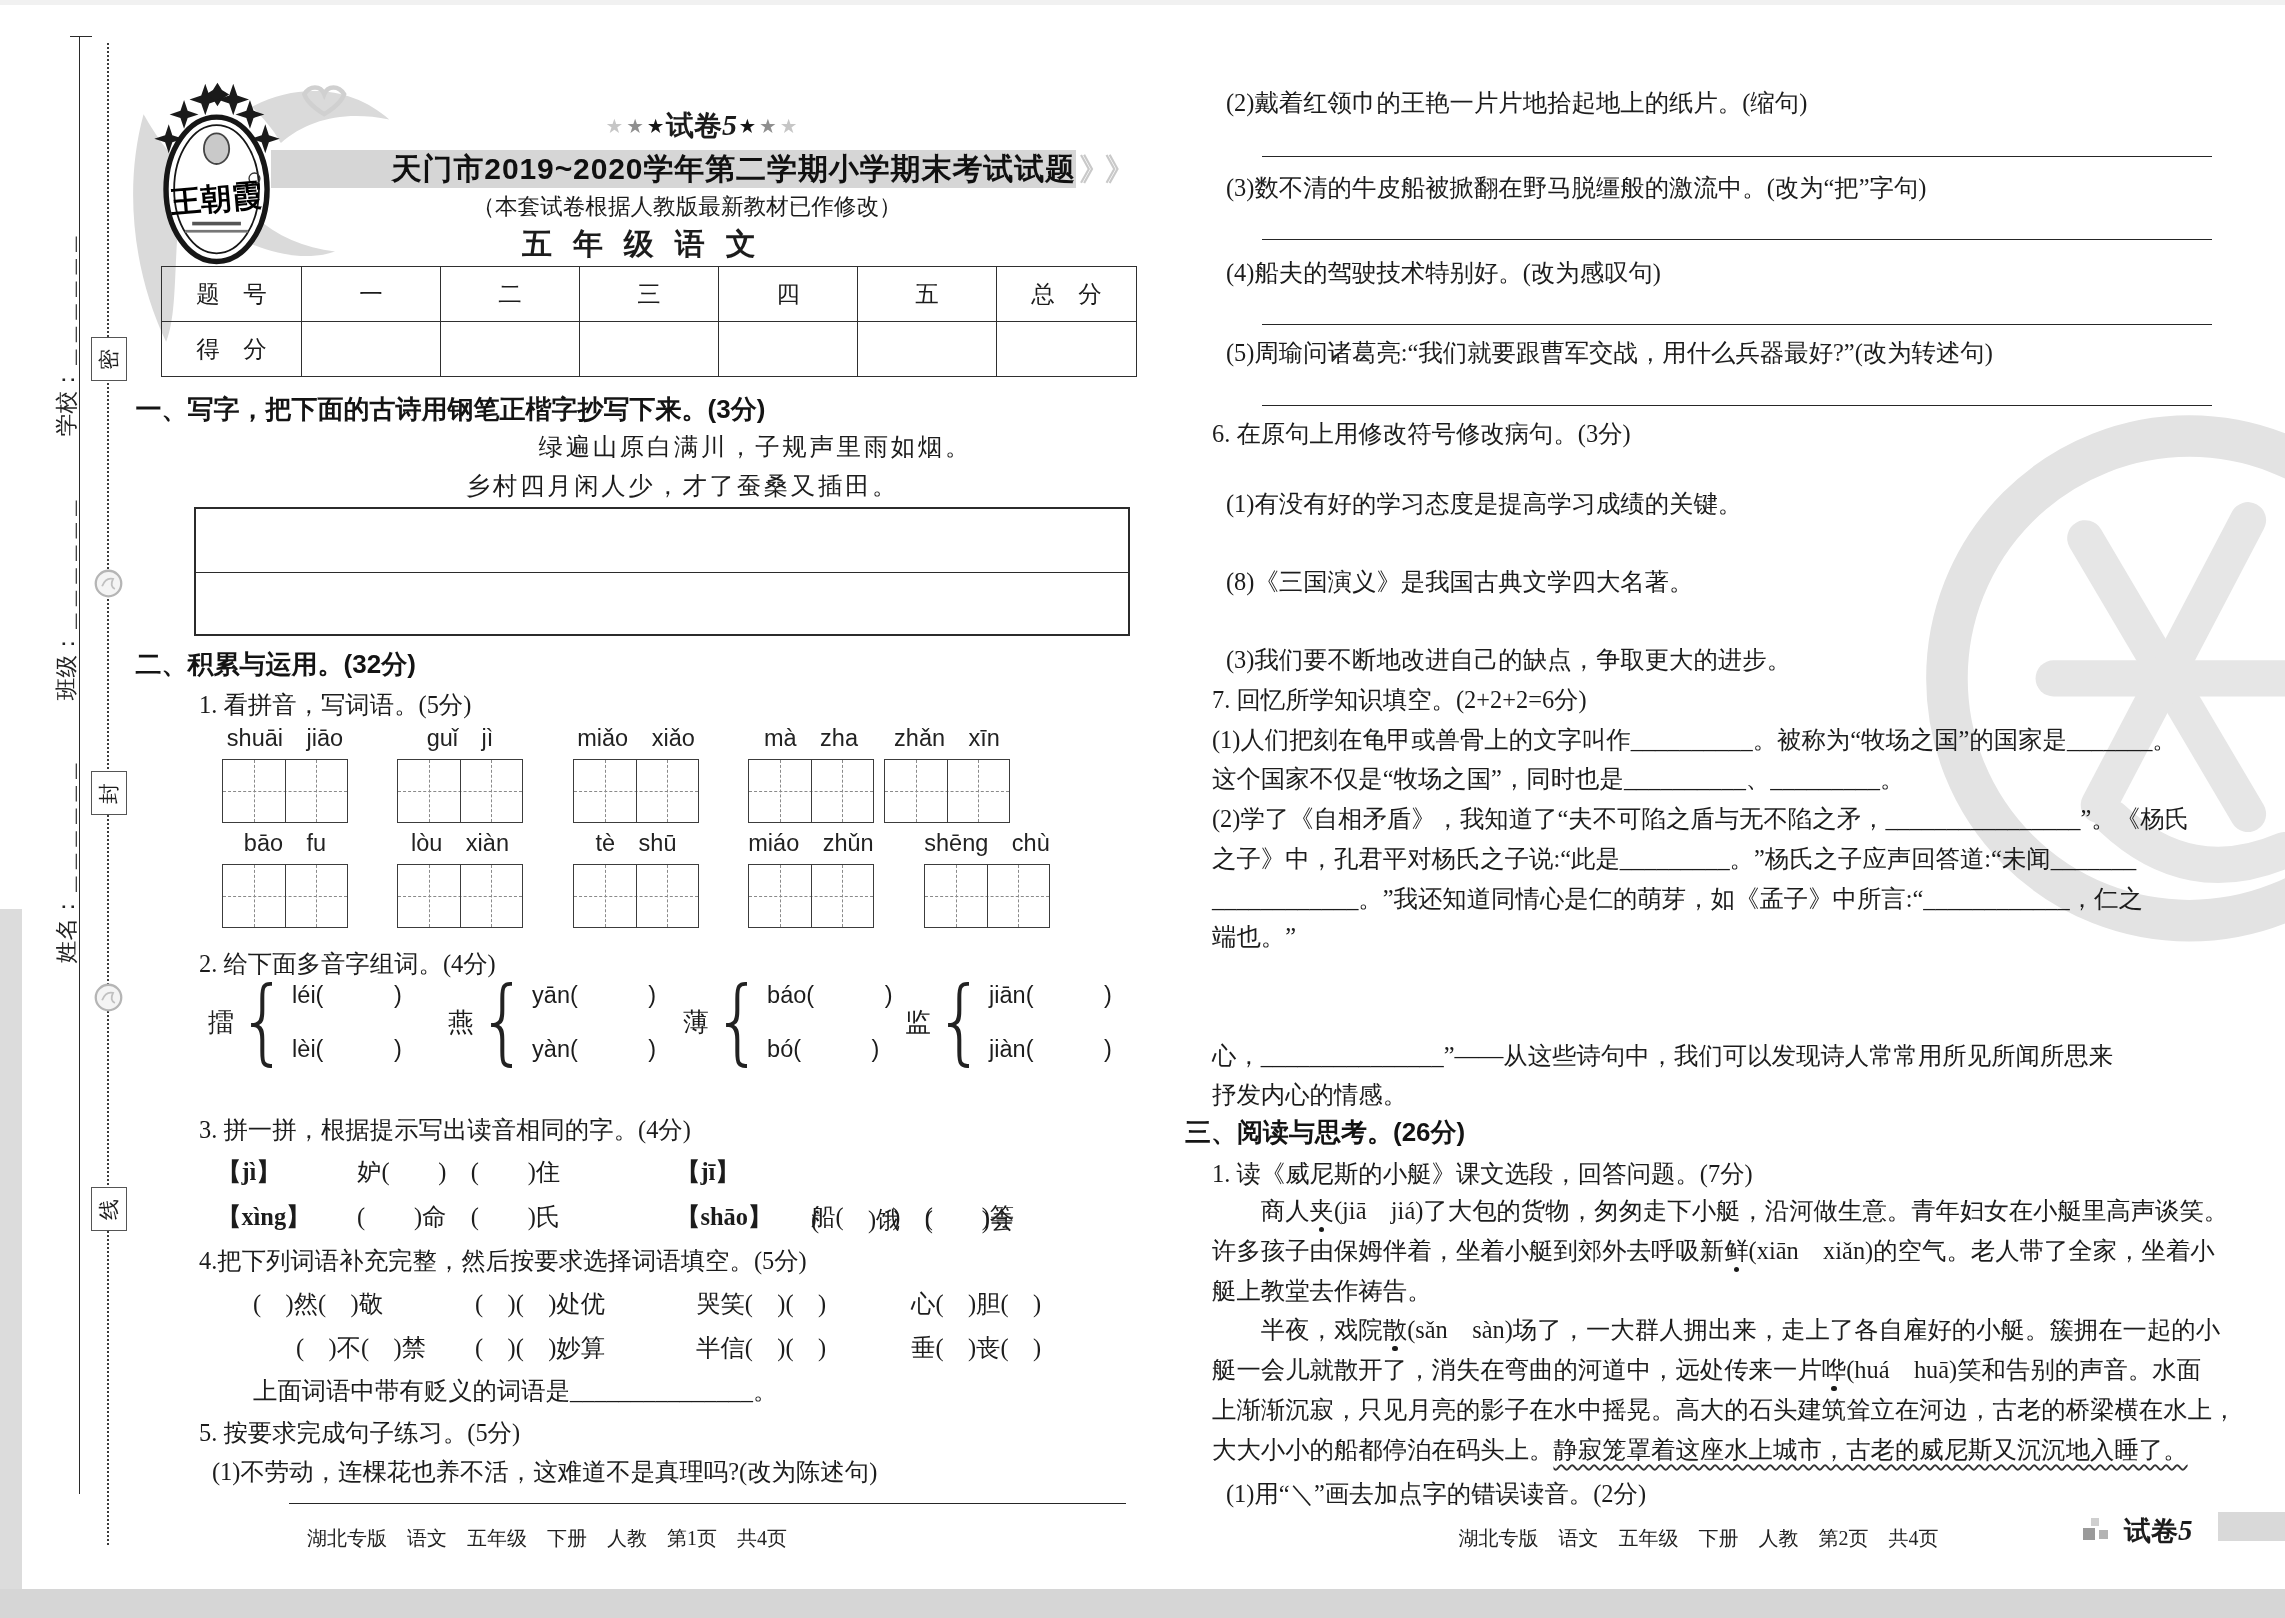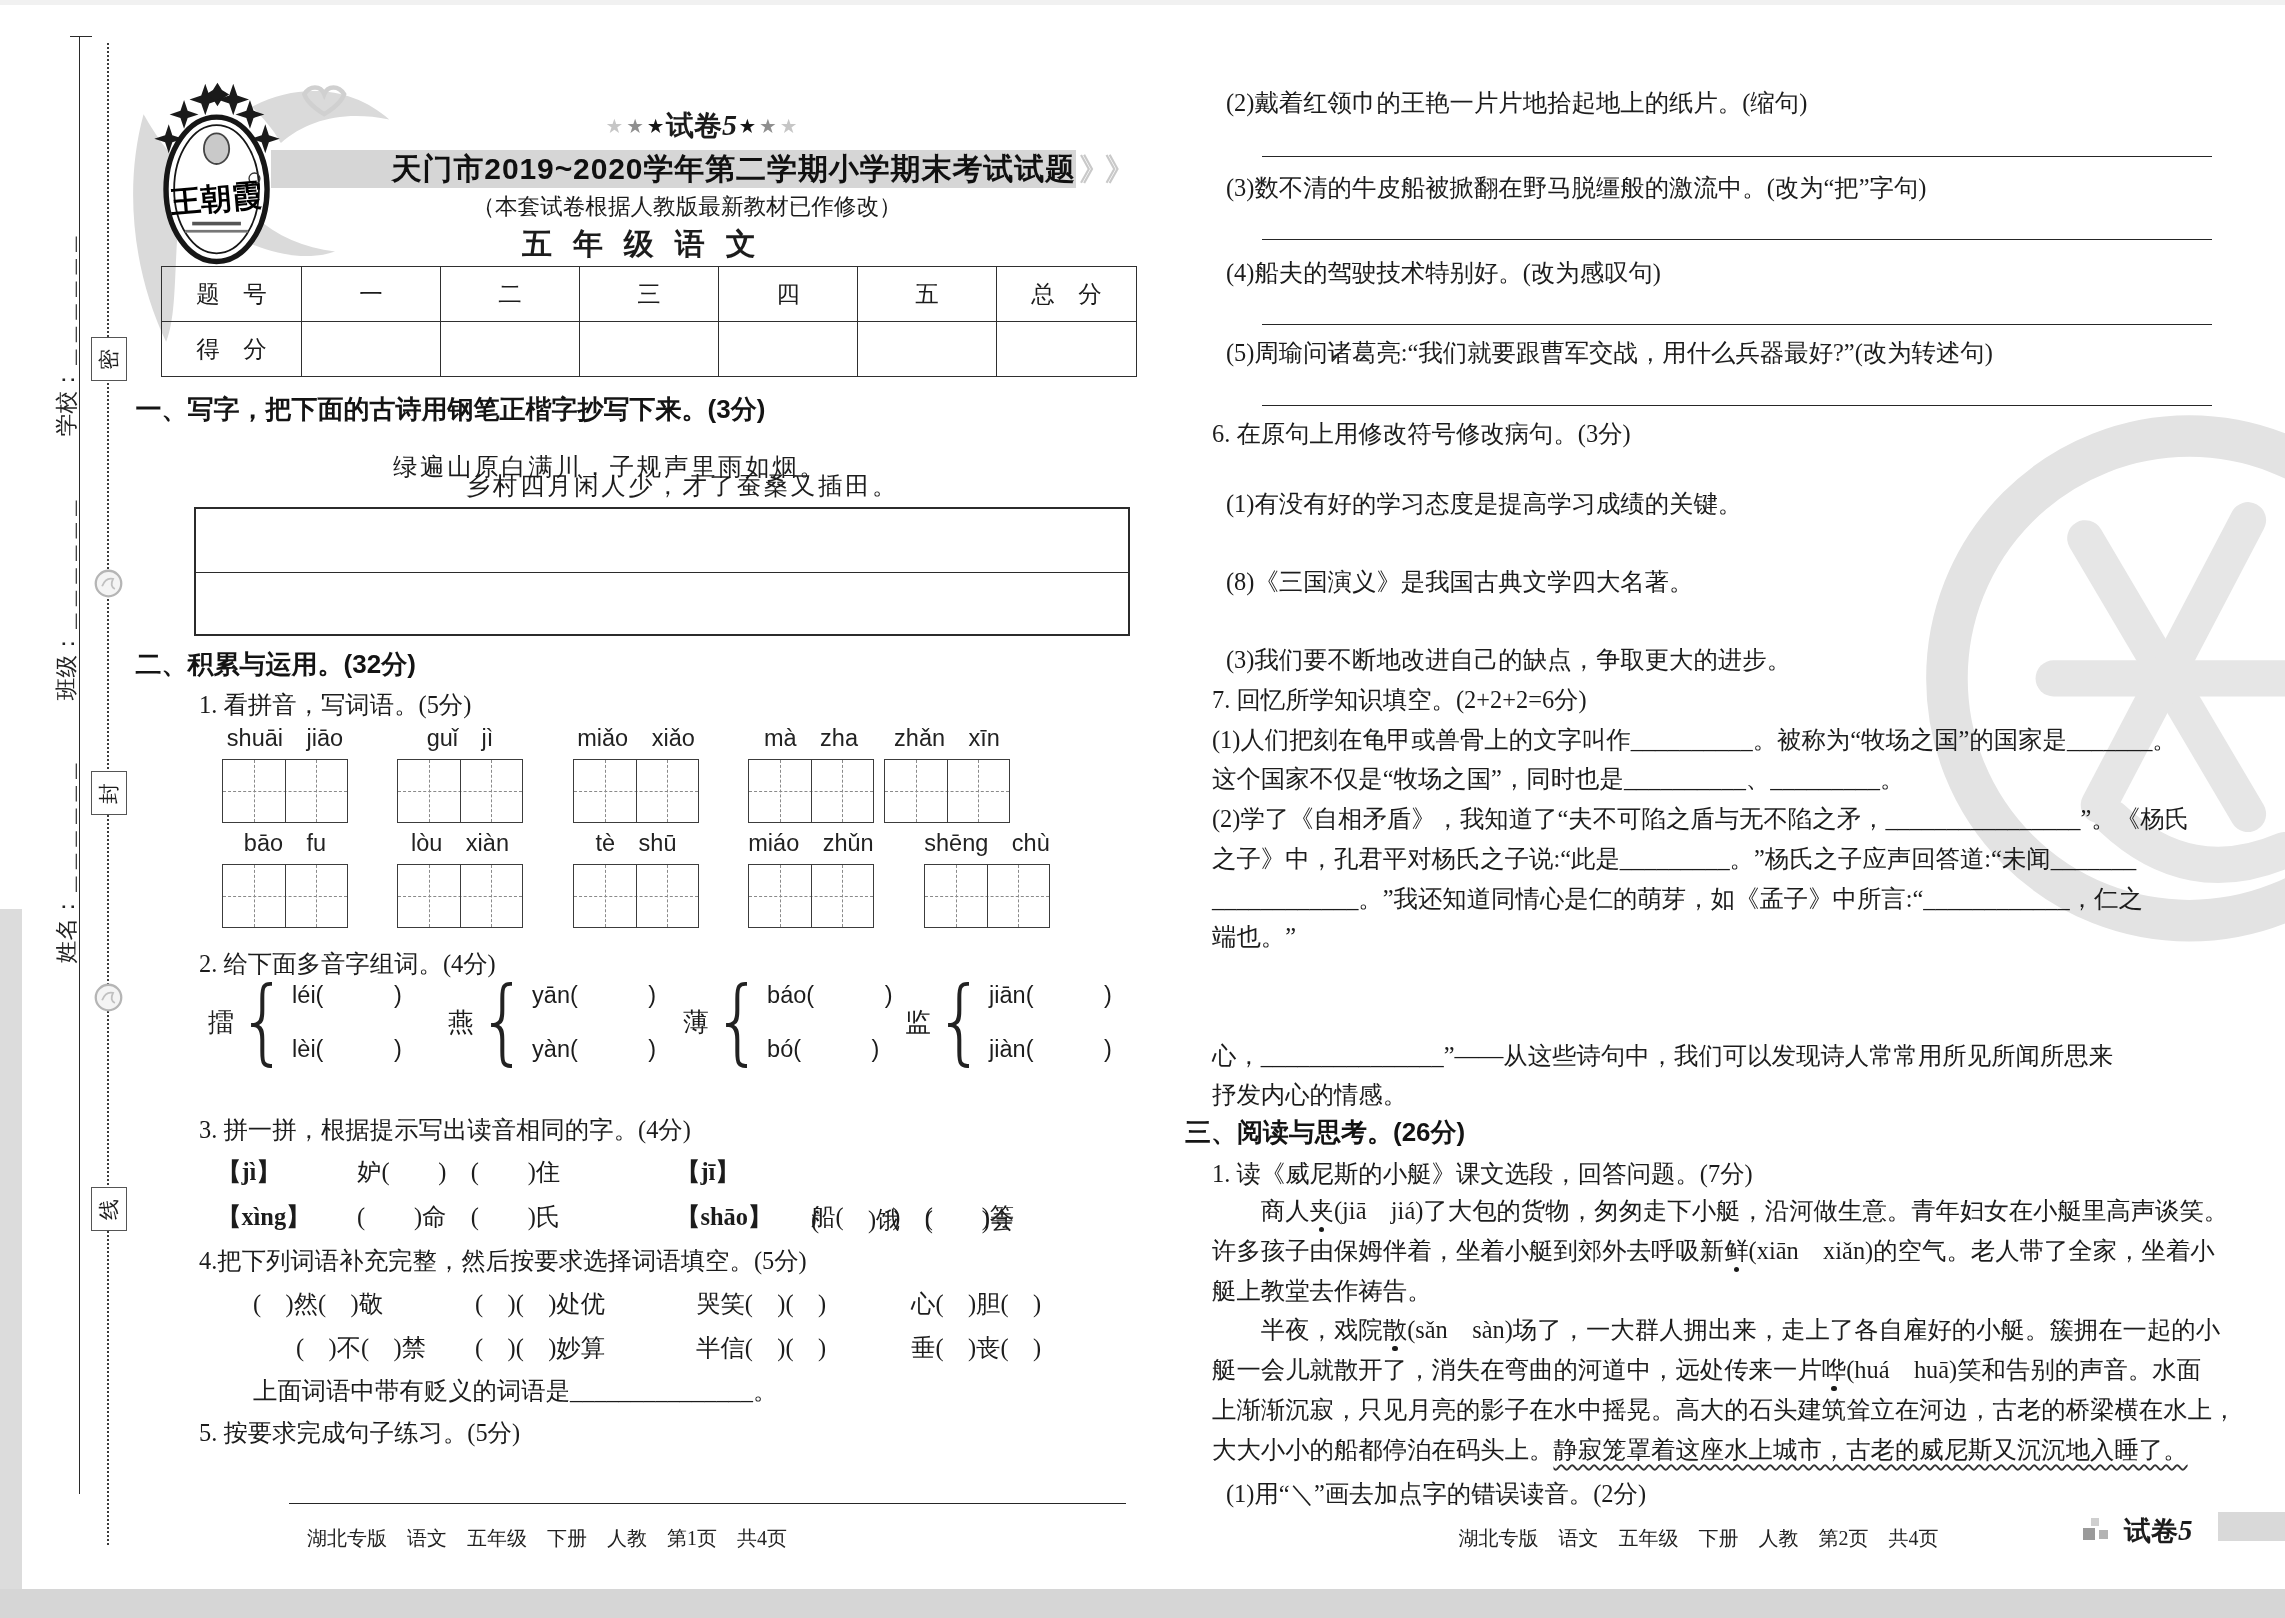--- a/index.html
+++ b/index.html
@@ -159,21 +159,21 @@
         <td></td>
         <td></td>
         <td></td>
         <td></td>
         <td></td>
       </tr>
     </tbody>
       </table>
 
     <div class="abs ht" style="left:13.6px;top:393px;">一、写字，把下面的古诗用钢笔正楷字抄写下来。(3分)</div>
-    <div class="abs bt" style="left:271px;top:431px;width:579px;text-align:left;letter-spacing:2.7px;margin-top:20px;">绿遍山原白满川，子规声里雨如烟。</div>
+    <div class="abs bt" style="left:271px;top:431px;width:579px;text-align:right;letter-spacing:2.7px;">绿遍山原白满川，子规声里雨如烟。</div>
     <div class="abs bt" style="left:271px;top:470px;width:579px;text-align:center;letter-spacing:2.7px;">乡村四月闲人少，才了蚕桑又插田。</div>
 
     <div class="abs wbox" style="left:72px;top:507px;width:932px;height:125px;">
       <div class="mid"></div>
     </div>
 
     <div class="abs ht" style="left:13.6px;top:648px;">二、积累与运用。(32分)</div>
     <div class="abs bt" style="left:77px;top:689px;">1. 看拼音，写词语。(5分)</div>
 
     <div class="pingroup" style="left:99px;top:724px;">
@@ -318,20 +318,21 @@
     <div class="abs bt" style="left:353px;top:1288px;">(　)(　)处优</div>
     <div class="abs bt" style="left:574px;top:1288px;">哭笑(　)(　)</div>
     <div class="abs bt" style="left:789px;top:1288px;">心(　)胆(　)</div>
     <div class="abs bt" style="left:131px;top:1332px;margin-left:43px;">(　)不(　)禁</div>
     <div class="abs bt" style="left:353px;top:1332px;">(　)(　)妙算</div>
     <div class="abs bt" style="left:574px;top:1332px;">半信(　)(　)</div>
     <div class="abs bt" style="left:789px;top:1332px;">垂(　)丧(　)</div>
     <div class="abs bt" style="left:131px;top:1375px;">上面词语中带有贬义的词语是_______________。</div>
 
     <div class="abs bt" style="left:77px;top:1417px;">5. 按要求完成句子练习。(5分)</div>
+    <div class="abs bt" style="left:90px;top:1456px;">(1)不劳动，连棵花也养不活，这难道不是真理吗?(改为陈述句)</div>
     <div class="abs aline" style="left:167px;top:1503px;width:837px;"></div>
 
     <div class="abs footer" style="left:0;top:1525px;width:1004px;transform:translateX(-77px);">湖北专版　语文　五年级　下册　人教　第1页　共4页</div>
   </div>
 
   <div class="abs" style="left:1185px;top:0;width:1027px;height:1618px;">
 
     <div class="abs bt" style="left:41px;top:87px;">(2)戴着红领巾的王艳一片片地拾起地上的纸片。(缩句)</div>
     <div class="abs aline" style="left:77px;top:156px;width:950px;"></div>
     <div class="abs bt" style="left:41px;top:172px;">(3)数不清的牛皮船被掀翻在野马脱缰般的激流中。(改为“把”字句)</div>

